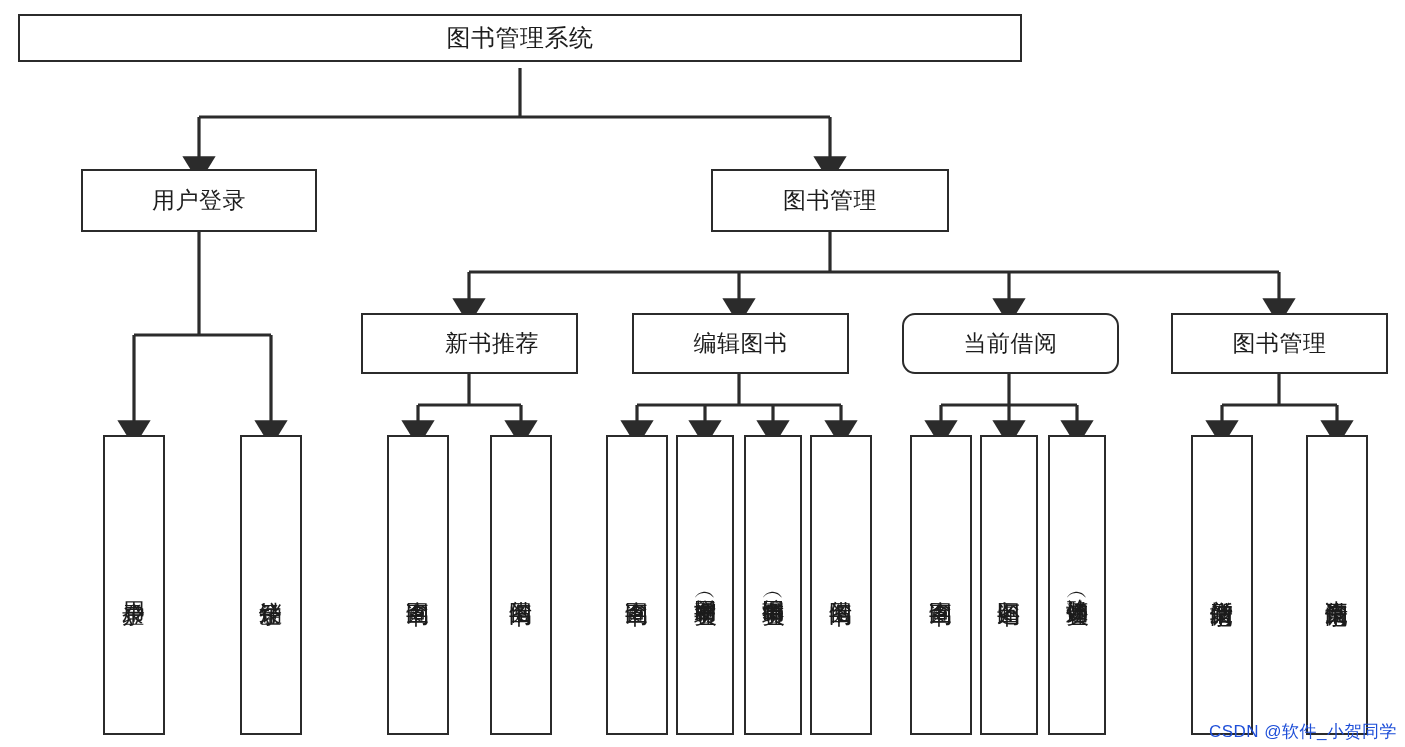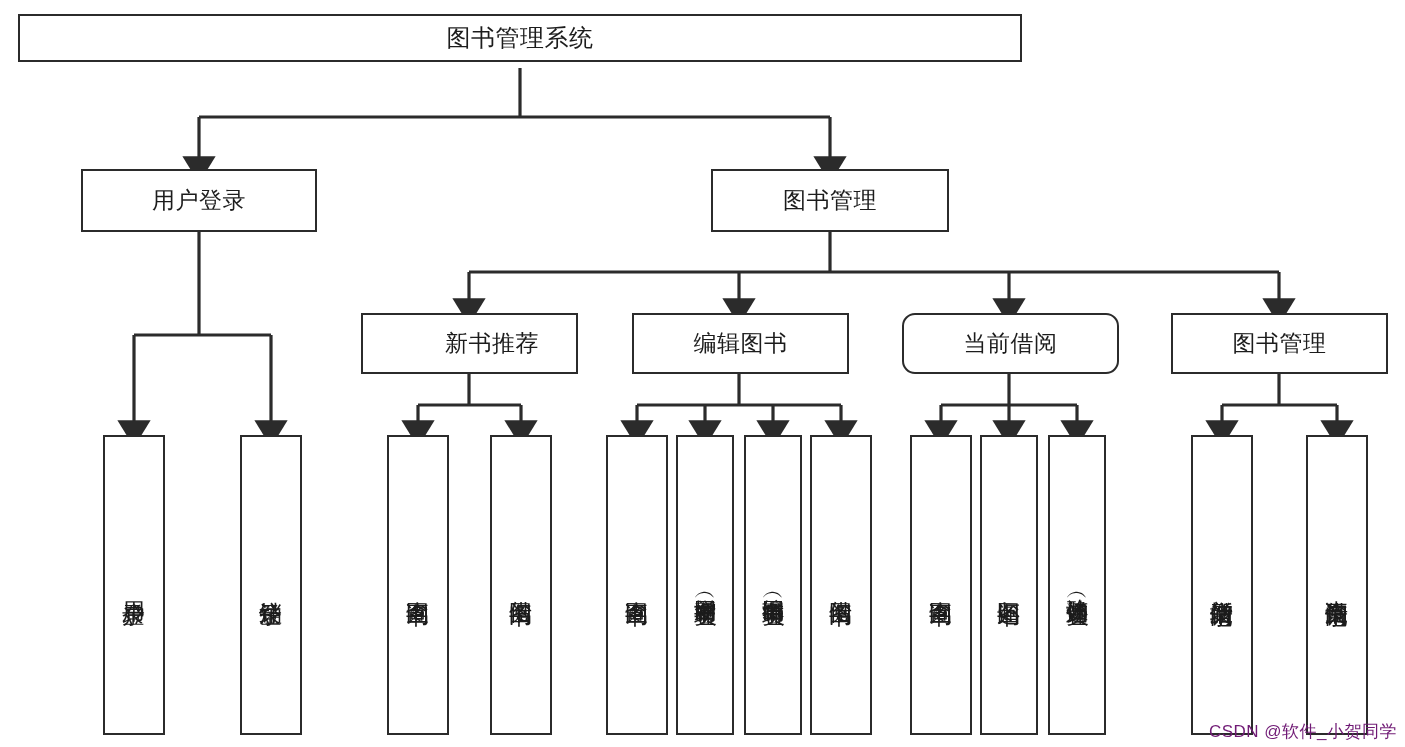--- a/index.html
+++ b/index.html
@@ -64,21 +64,21 @@
   }
   .node.vertical.tall .label {
     font-size: 22px;
     line-height: 1.2;
   }
   #watermark {
     position: absolute;
     right: 8px;
     bottom: 4px;
     font-size: 17px;
-    color: #701a75;
+    color: #1d4ed8;
     letter-spacing: 0.5px;
     user-select: none;
     white-space: nowrap;
   }
 </style>
 </head>
 <body>
 
 <div id="diagram-root">
 

